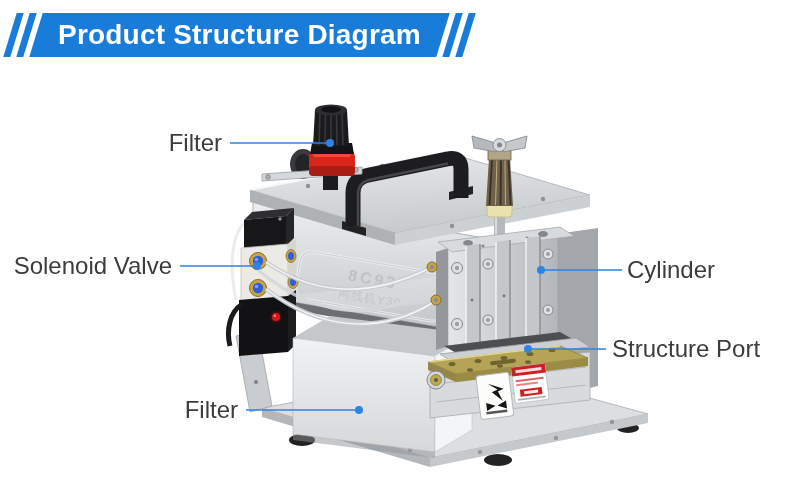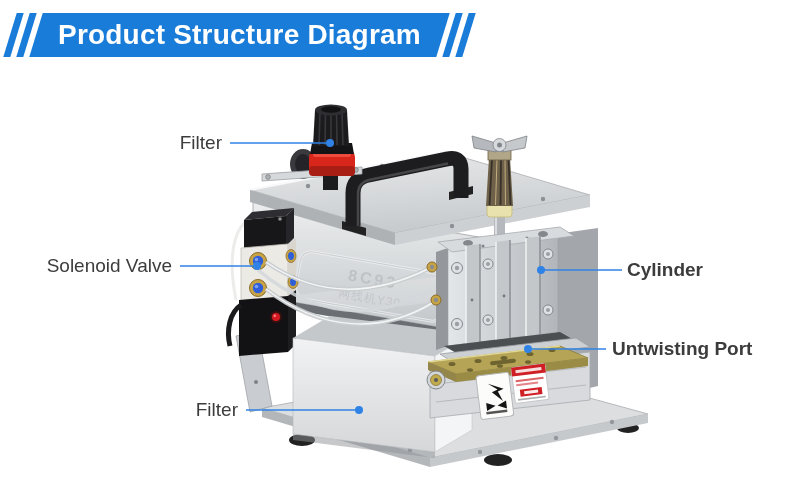--- a/index.html
+++ b/index.html
@@ -7,23 +7,23 @@
   .page{position:relative;width:790px;height:494px;background:#ffffff;}
 
   
   .banner{position:absolute;left:10px;top:13px;height:44px;display:flex;align-items:stretch;}
   .slash{width:7px;background:#1a7cd9;transform:skewX(-17deg);margin-right:6px;}
   .banner-main{background:#1a7cd9;transform:skewX(-17deg);margin-right:6px;padding:0 22px;display:flex;align-items:center;}
   .banner-text{transform:skewX(17deg);color:#ffffff;font-weight:bold;font-size:28px;line-height:44px;white-space:nowrap;letter-spacing:0.2px;}
   .slash:last-child{margin-right:0;}
 
   
-  .callout-label{position:absolute;font-size:19px;color:#3c3c3c;white-space:nowrap;}
+  .callout-label{position:absolute;font-size:24px;color:#3c3c3c;white-space:nowrap;}
   .lbl-right{transform:translate(-100%,-50%);} 
-  .lbl-left{transform:translateY(-50%);font-weight:bold;}       
+  .lbl-left{transform:translateY(-50%);}       
   #lbl-filter{left:222px;top:143px;}
   #lbl-solenoid{left:172px;top:266px;}
   #lbl-motor{left:238px;top:410px;}
   #lbl-cylinder{left:627px;top:270px;}
   #lbl-untwisting{left:612px;top:349px;}
 
   svg{position:absolute;left:0;top:0;}
 </style>
 </head>
 <body>
@@ -324,16 +324,16 @@
       <g>
         <line x1="246" y1="410" x2="356" y2="410"></line>
           <circle cx="359" cy="410" r="4" fill="#2f82e6" stroke="none"></circle>
       </g>
     </g>
   </svg>
 
   <div class="callout-label lbl-right" id="lbl-filter">Filter</div>
   <div class="callout-label lbl-right" id="lbl-solenoid">Solenoid Valve</div>
   <div class="callout-label lbl-left" id="lbl-cylinder">Cylinder</div>
-  <div class="callout-label lbl-left" id="lbl-untwisting">Untwisting Port</div>
+  <div class="callout-label lbl-left" id="lbl-untwisting">Structure Port</div>
   <div class="callout-label lbl-right" id="lbl-motor">Filter</div>
 
 </div>
 
 </body></html>

